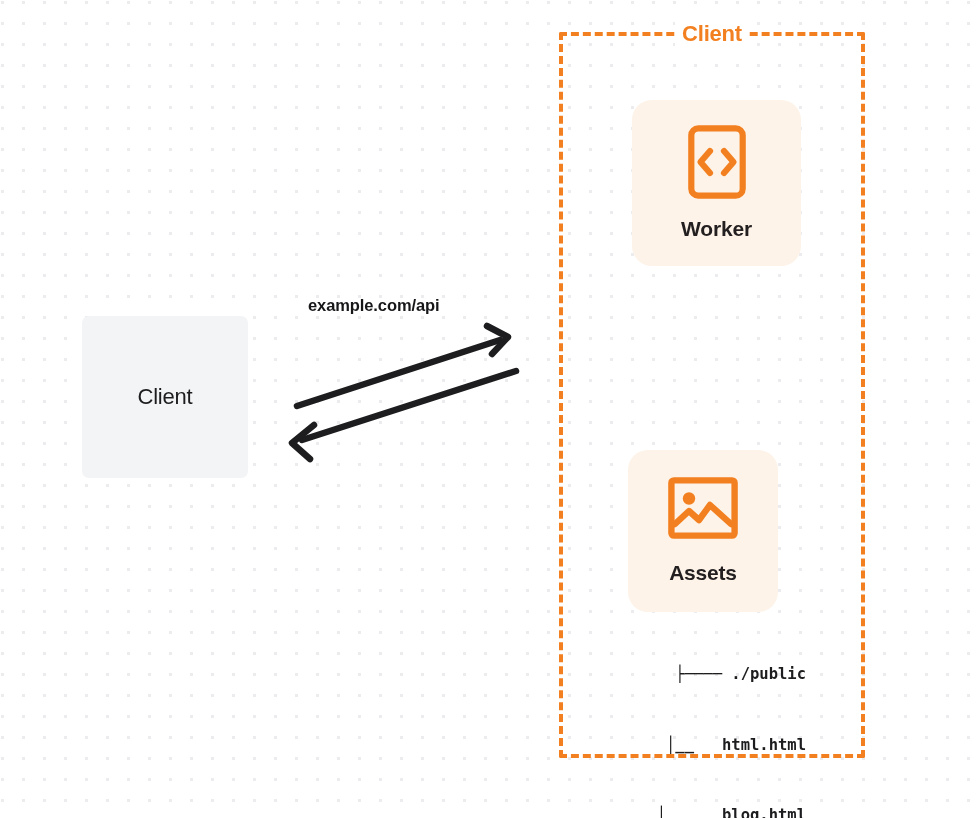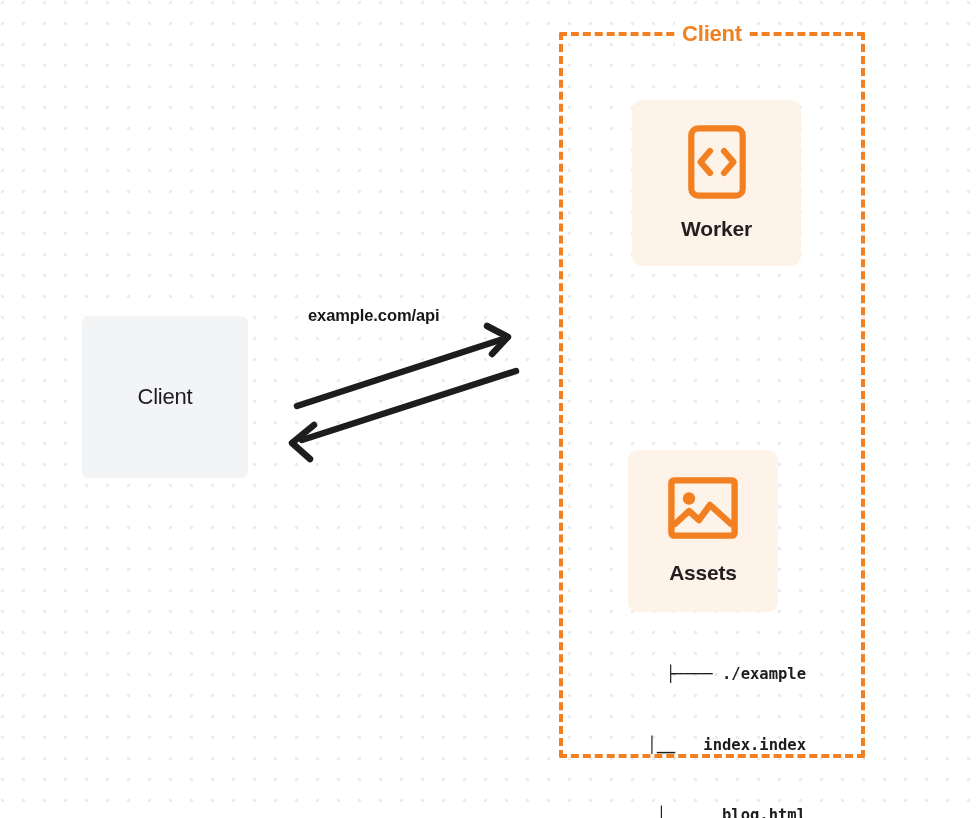--- a/index.html
+++ b/index.html
@@ -51,21 +51,21 @@
     top: 0;
     width: 980px;
     height: 818px;
     pointer-events: none;
   }
 
   
   .request-label {
     position: absolute;
     left: 308px;
-    top: 306px;
+    top: 296px;
     font-size: 16.5px;
     font-weight: bold;
     color: #17171a;
     letter-spacing: -0.1px;
     white-space: nowrap;
   }
 
   
   .project-box {
     position: absolute;
@@ -88,21 +88,21 @@
     font-weight: bold;
     color: #f38020;
     letter-spacing: -0.2px;
     white-space: nowrap;
   }
 
   
   .card {
     position: absolute;
     background: #fdf3e8;
-    border-radius: 10px;
+    border-radius: 20px;
     display: flex;
     flex-direction: column;
     align-items: center;
     justify-content: center;
   }
   .card-worker {
     left: 632px;
     top: 100px;
     width: 169px;
     height: 166px;
@@ -189,19 +189,19 @@
       <svg width="70" height="62" viewBox="0 0 70 62">
         <rect x="3.4" y="3.4" width="63.2" height="55.2" rx="2.5" ry="2.5" fill="none" stroke="#f38020" stroke-width="6.4"></rect>
         <circle cx="21" cy="21.5" r="6.2" fill="#f38020"></circle>
         <polyline points="7,47 21,34 31,43 42,28 63,47" fill="none" stroke="#f38020" stroke-width="6.4" stroke-linecap="round" stroke-linejoin="round"></polyline>
       </svg>
     </span>
     <span class="card-label">Assets</span>
   </div>
 
   <div class="file-tree">
-    <span class="tree-row">├──── ./example</span>
-    <span class="tree-row">│__   index.index</span>
+    <span class="tree-row">├──── ./public</span>
+    <span class="tree-row">│__   html.html</span>
     <span class="tree-row">│__    blog.html</span>
     
   </div>
 
 </div>
 
 </body></html>

